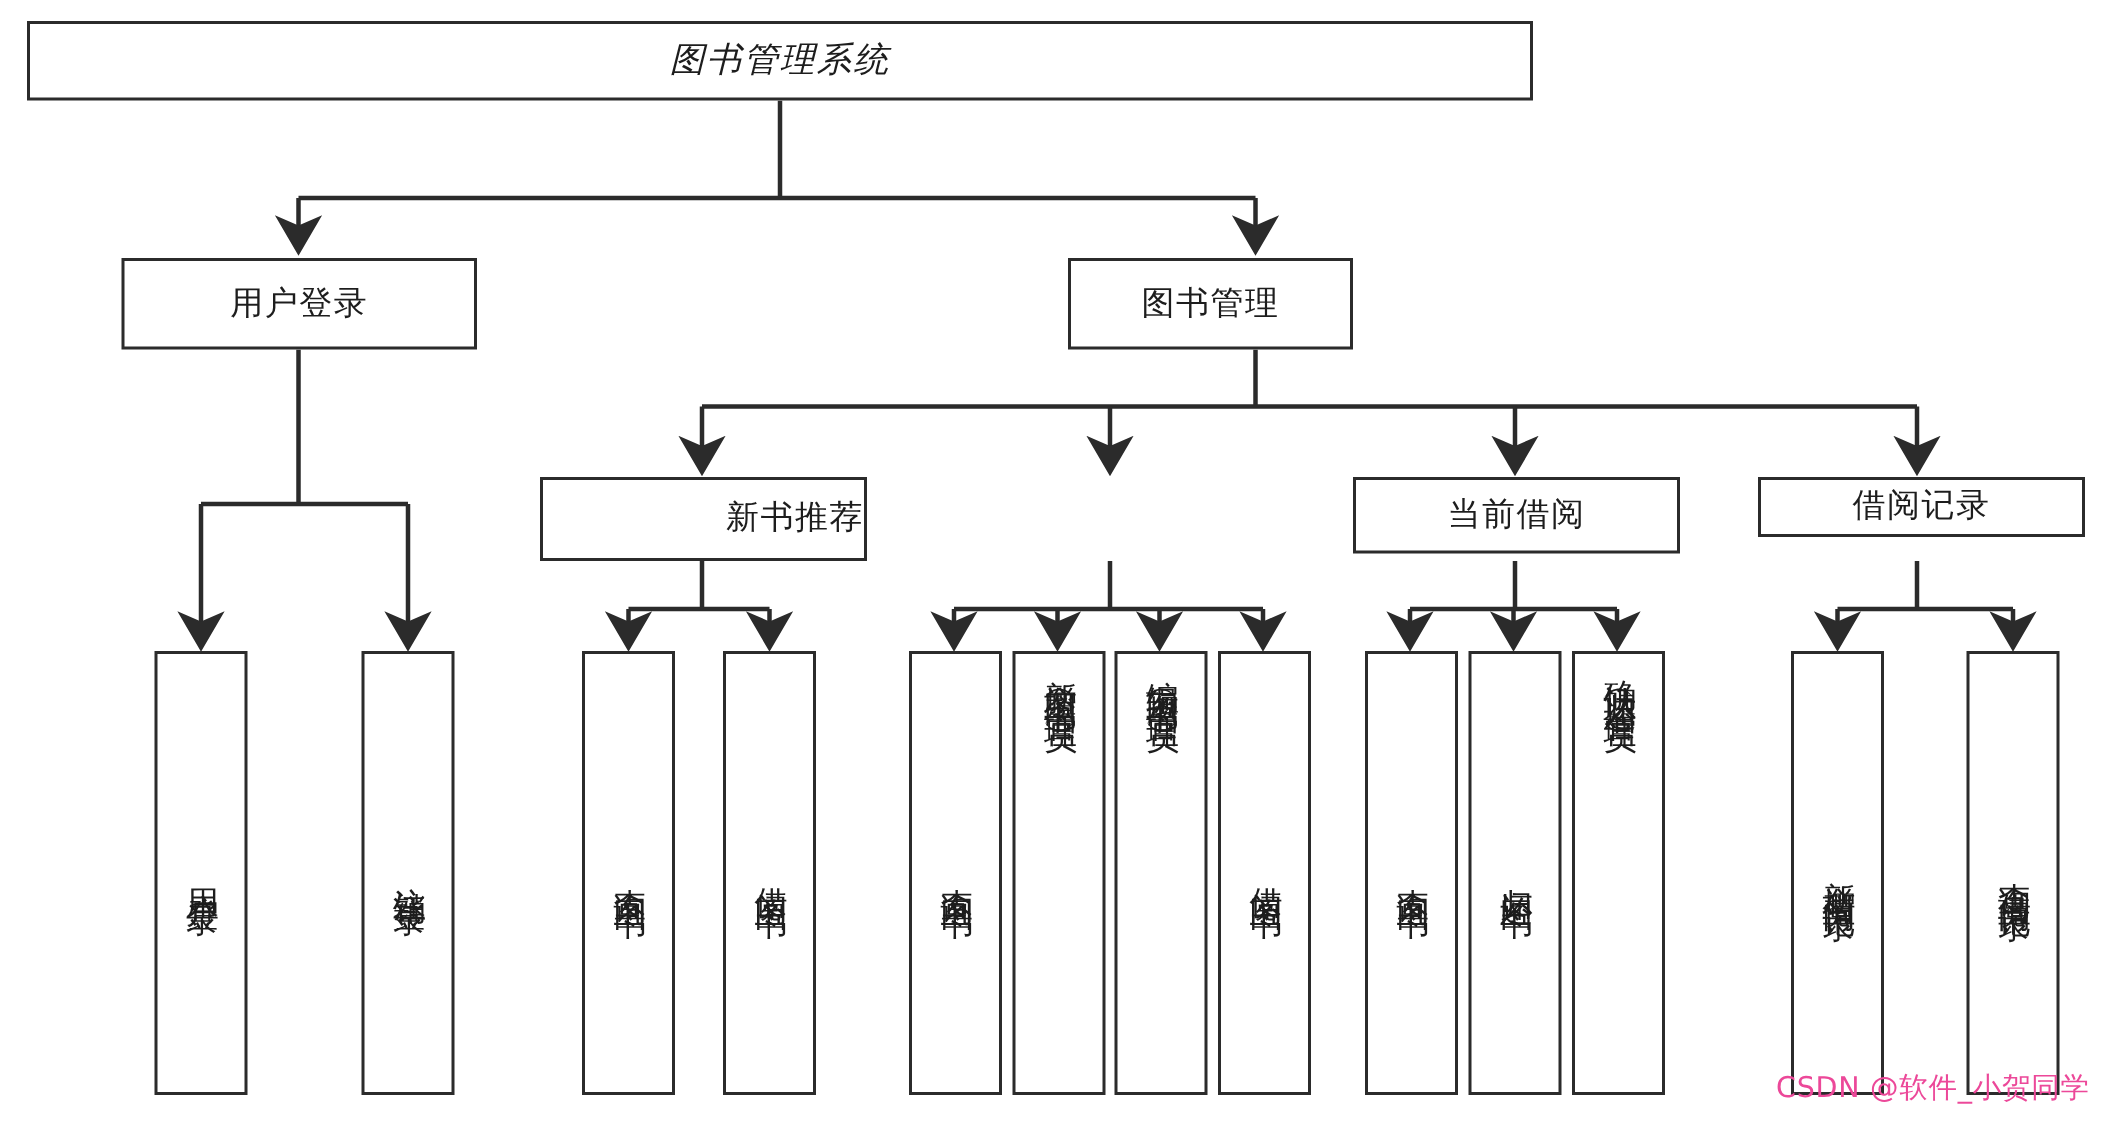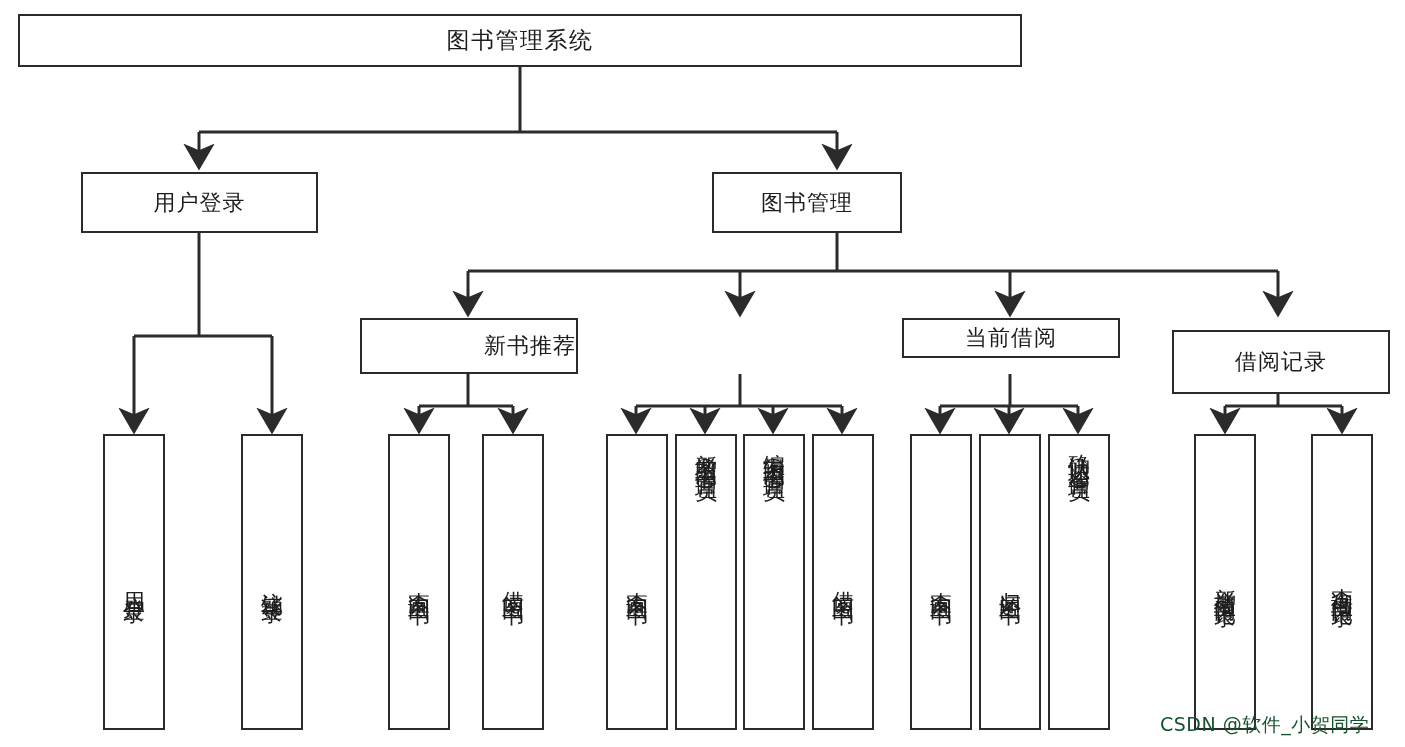--- a/index.html
+++ b/index.html
@@ -34,40 +34,40 @@
     display:block;
     text-align:center;
     line-height:1.05;
     white-space:pre;
   }
   
   .h-node .lbl{
     font-size:22px;
     letter-spacing:1px;
   }
-  .root .lbl{font-size:23px;letter-spacing:1.5px;}
+  .root .lbl{font-size:23px;letter-spacing:1.5px;font-style:italic;}
   
   .v-node{
     align-items:flex-start;
     padding-top:0;
   }
   .v-node .lbl{
     writing-mode:vertical-rl;
     text-orientation:upright;
     font-size:22px;
     letter-spacing:4px;
     line-height:1;
     margin:0 auto;
   }
   .v-node.mid .lbl{margin-top:auto;margin-bottom:auto;}
   .watermark{
     position:absolute;
-    left:1160px;top:712px;
+    left:1184px;top:712px;
     font-size:19px;
-    color:#14532d;
+    color:#ec4899;
     letter-spacing:0.5px;
     white-space:nowrap;
     z-index:3;
   }
 </style>
 </head>
 <body>
 
 <div id="diagram">
 
@@ -129,24 +129,24 @@
   <div class="node h-node" style="left:81px;top:172px;width:237px;height:61px;">
     <span class="lbl">用户登录</span>
   </div>
   <div class="node h-node" style="left:712px;top:172px;width:190px;height:61px;">
     <span class="lbl">图书管理</span>
   </div>
 
   <div class="node h-node" style="left:360px;top:318px;width:218px;height:56px;justify-content:flex-end;">
     <span class="lbl">新书推荐</span>
   </div>
-  <div class="node h-node" style="left:902px;top:318px;width:218px;height:40px;">
+  <div class="node h-node" style="left:902px;top:318px;width:218px;height:51px;">
     <span class="lbl">当前借阅</span>
   </div>
-  <div class="node h-node" style="left:1172px;top:330px;width:218px;height:64px;">
+  <div class="node h-node" style="left:1172px;top:318px;width:218px;height:40px;">
     <span class="lbl">借阅记录</span>
   </div>
 
   <div class="node v-node mid" style="left:103px;top:434px;width:62px;height:296px;">
     <span class="lbl">用户登录</span>
   </div>
   <div class="node v-node mid" style="left:241px;top:434px;width:62px;height:296px;">
     <span class="lbl">注销登录</span>
   </div>
 

